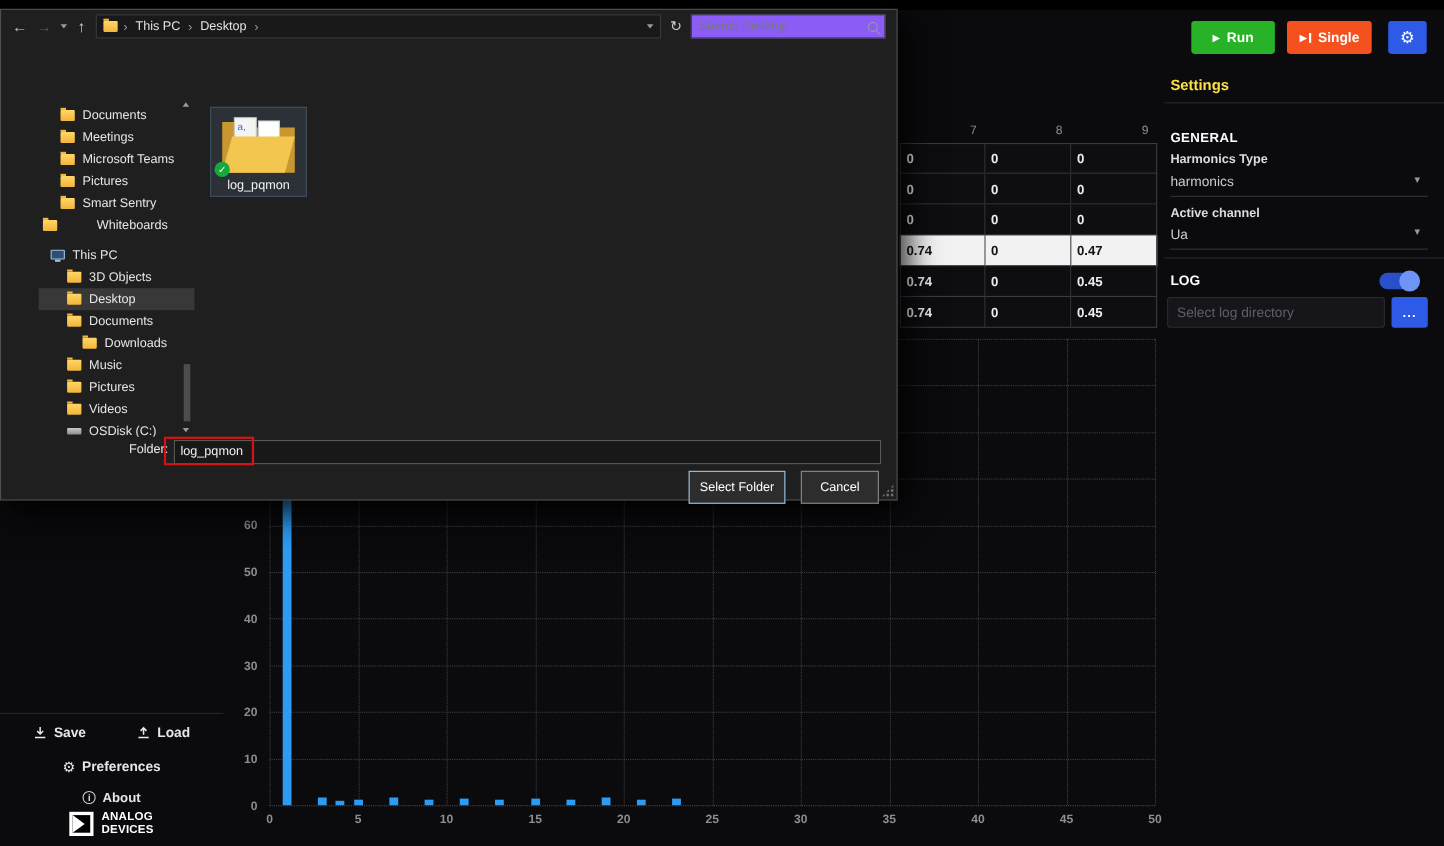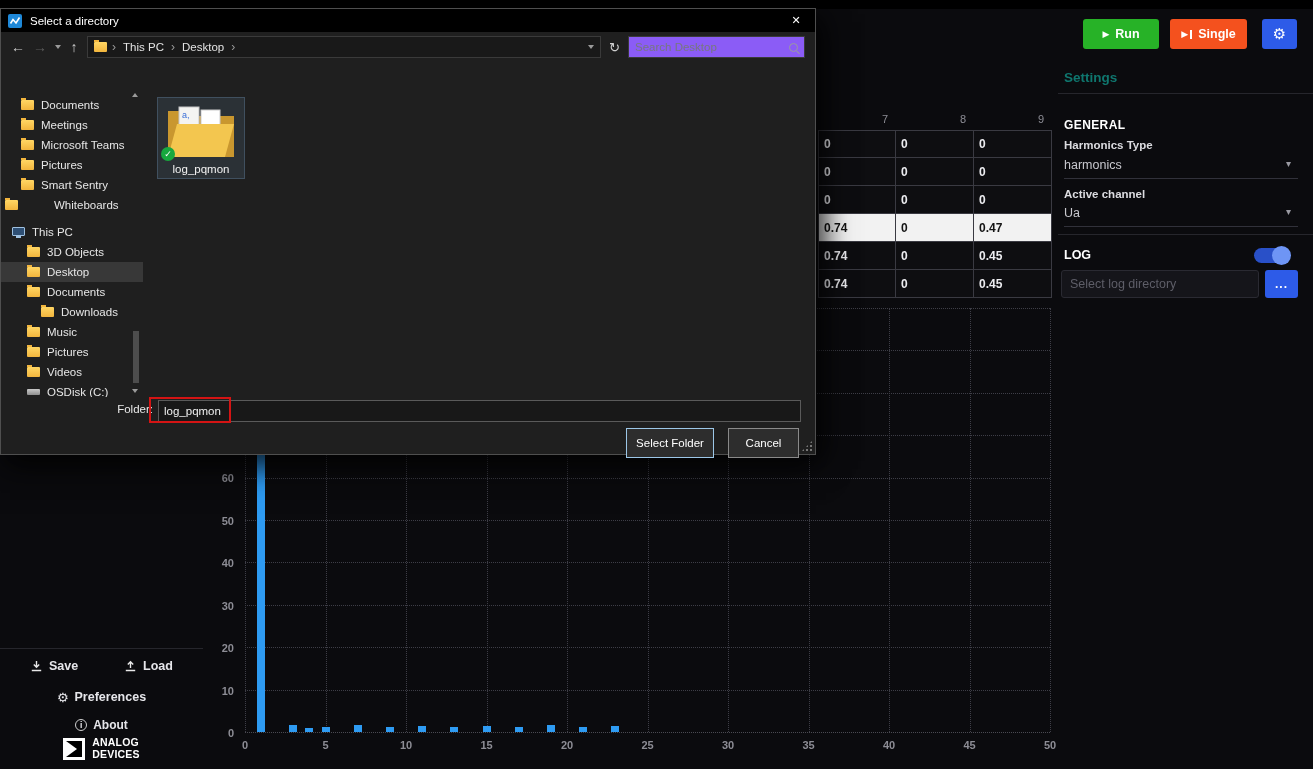--- a/index.html
+++ b/index.html
@@ -13,21 +13,21 @@
 
   .btn-run,.btn-single,.btn-gear { position:absolute; top:19px; height:30px; border:none; border-radius:3px;
      color:#fff; font-weight:700; font-size:12.5px; font-family:inherit; display:flex; align-items:center;
      justify-content:center; gap:6px; cursor:pointer; }
   .btn-run { left:1083px; width:76px; background:var(--run-green); }
   .btn-single { left:1170px; width:77px; background:var(--single-orange); }
   .btn-gear { left:1262px; width:35px; background:var(--accent-blue); font-size:15px; }
   .play-glyph { font-size:9px; line-height:1; }
   .step-bar { width:2px; height:9px; background:#fff; margin-left:-4px; }
 
-  .settings-title { position:absolute; left:1064px; top:70px; font-size:13.5px; font-weight:600; color:#0f766e; }
+  .settings-title { position:absolute; left:1064px; top:70px; font-size:13.5px; font-weight:600; color:#fde047; }
   .hdiv { position:absolute; height:1px; background:#26262c; }
   .sdiv1 { left:1058px; top:93px; width:255px; }
   .sdiv2 { left:1058px; top:234px; width:255px; }
   .general-header { position:absolute; left:1064px; top:118px; font-size:12px; font-weight:700; letter-spacing:.4px; color:#fff; }
   .sf-label { position:absolute; left:1064px; font-size:11.5px; font-weight:700; color:#dcdce0; }
   .sf-value { position:absolute; left:1064px; font-size:12.5px; color:#c8c8ce; }
   .sf-underline { position:absolute; left:1064px; width:234px; height:1px; background:#31313a; }
   .sf-chevron { position:absolute; left:1286px; font-size:10px; color:#9a9aa2; cursor:pointer; }
   .log-header { position:absolute; left:1064px; top:248px; font-size:12.5px; font-weight:700; color:#fff; }
   .toggle { position:absolute; left:1254px; top:248px; width:36px; height:15px; border-radius:8px; background:#2950c8; cursor:pointer; }
@@ -99,21 +99,21 @@
   .mag-icon { width:9px; height:9px; border:1.4px solid #9a9aa0; border-radius:50%; position:relative; flex:0 0 9px; }
   .mag-icon::after { content:""; position:absolute; width:4px; height:1.4px; background:#9a9aa0; transform:rotate(45deg); left:6px; top:8px; }
   .dlg-cmdbar { height:25px; display:flex; align-items:center; padding:0 12px 0 16px; gap:22px;
      border-bottom:1px solid #141414; font-size:11.5px; color:#e4e4e4; }
   .cmd-item { display:flex; align-items:center; gap:5px; cursor:pointer; }
   .cmd-right { margin-left:auto; display:flex; align-items:center; gap:14px; }
   .view-icon { width:15px; height:12px; border:1px solid #7aa7cc; background:linear-gradient(#3a6488,#243c52); }
   .help-icon { color:#41a8e8; font-weight:700; font-size:13px; cursor:pointer; }
 
   .dlg-body { position:absolute; left:0; top:78px; width:100%; height:310px; display:flex; overflow:hidden; }
-  .dlg-nav { position:relative; width:142px; padding-top:8px; overflow:hidden; }
+  .dlg-nav { position:relative; width:142px; padding-top:8px; overflow:hidden;margin-left:34px; }
   .nav-item { display:flex; align-items:center; gap:7px; height:20px; font-size:11.5px; color:#e6e6e6; cursor:pointer; }
   .nav-item.selected { background:#383838; }
   .nav-item.group-start { margin-top:7px; }
   .folder-icon { width:13px; height:10px; background:linear-gradient(#ffd664,#f2b53d); border-radius:1px; position:relative; flex:0 0 13px; }
   .folder-icon::before { content:""; position:absolute; top:-2px; left:0; width:5px; height:2px; background:#f2b53d; }
   .computer-icon { width:13px; height:9px; border:1px solid #9fc1e0; background:#2e4f74; border-radius:1px; position:relative; flex:0 0 13px; margin-top:-2px; }
   .computer-icon::after { content:""; position:absolute; left:3px; bottom:-3px; width:5px; height:2px; background:#9fc1e0; }
   .drive-icon { width:13px; height:6px; background:linear-gradient(#c8c8c8,#8e8e8e); border-radius:1px; flex:0 0 13px; }
   .nav-scrollbar { position:absolute; right:3px; top:6px; height:300px; width:8px; }
   .scroll-thumb { position:absolute; left:1px; width:6px; top:238px; height:52px; background:#4d4d4d; cursor:pointer; }
@@ -292,28 +292,20 @@
 </button>
 <div class="logo">
   <span class="logo-mark"></span>
   <span class="logo-text">
     <div>ANALOG</div>
     <div>DEVICES</div>
   </span>
 </div>
 
 <div class="dialog">
-  <div class="dlg-titlebar">
-    <svg width="14" height="14" viewBox="0 0 14 14">
-        <rect width="14" height="14" rx="2" fill="#1e88d8"></rect>
-        <polyline points="2.5,9.5 5,5.5 8,9 11.5,3.5" fill="none" stroke="#fff" stroke-width="1.6"></polyline>
-      </svg>
-    <span class="dlg-title">Select a directory</span>
-    <span class="dlg-close">✕</span>
-  </div>
 
   <div class="dlg-addr">
     <span class="nav-arrow">←</span>
     <span class="nav-arrow disabled">→</span>
     <span class="tri-down"></span>
     <span class="nav-arrow">↑</span>
     <div class="addr-box">
       <span class="mini-folder"></span>
       <span id="breadcrumb" style="display:flex;align-items:center;gap:5px;">
           <span class="crumb-sep">›</span>

